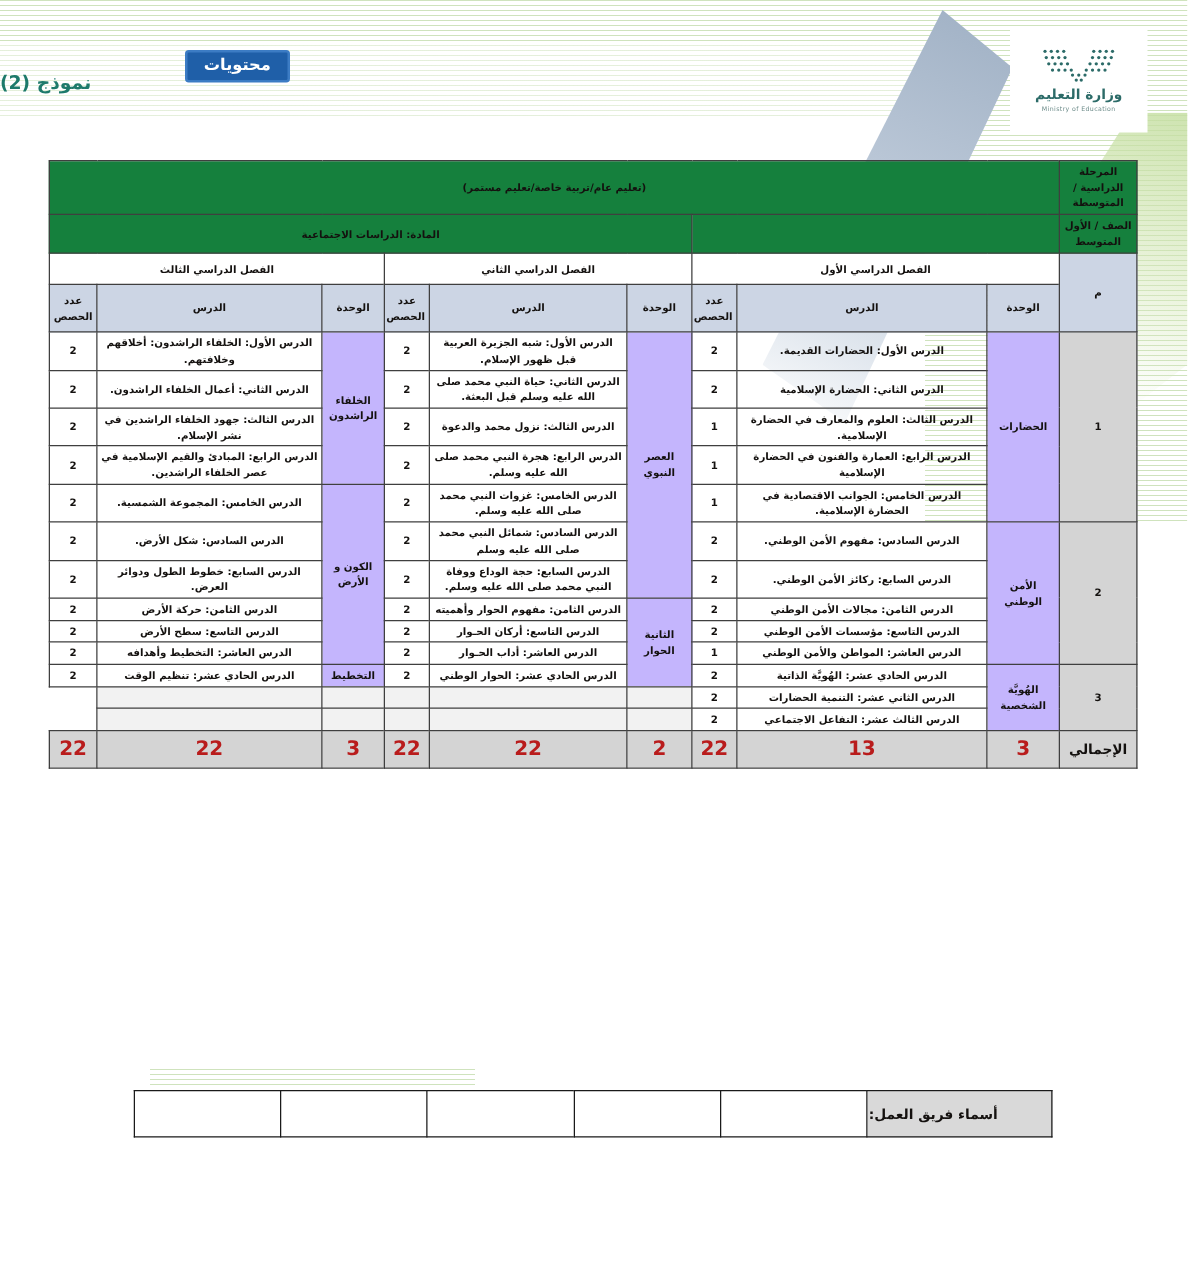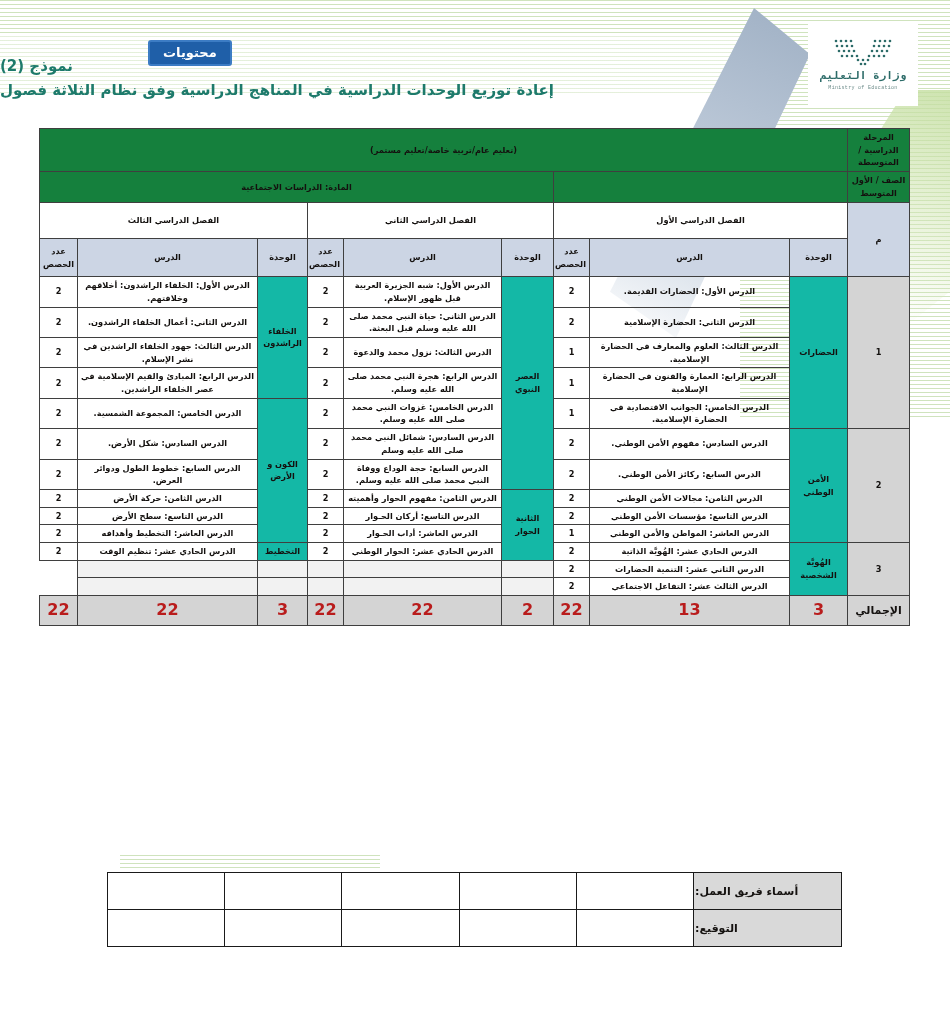--- a/index.html
+++ b/index.html
@@ -55,21 +55,20 @@
     pointer-events: none;
   }
 
   
   .logo-card {
     position: absolute; right: 32px; top: 22px;
     width: 110px; height: 84px; background: #fff;
     display: flex; flex-direction: column;
     align-items: center; justify-content: center; gap: 3px;
     z-index: 5;
-    font-family: Liberation Mono, monospace;
   }
   .logo-emblem { width: 62px; height: 28px; }
   .logo-ar { font-size: 11px; color: #2c6b68; font-weight: bold; letter-spacing: .5px; }
   .logo-en { font-size: 5px; color: #6d8c8a; letter-spacing: .3px; }
 
   
   .contents-btn {
     position: absolute; left: 108px; top: 40px;
     background: #1f5fa8; color: #fff;
     border: 2px solid #3c7cc4; border-radius: 3px;
@@ -91,24 +90,24 @@
     width: 870px; border-collapse: collapse;
     table-layout: fixed;
   }
   .main-table td, .main-table th {
     border: 1px solid #3f3f3f;
     font-size: 8.2px; color: #14110f;
     padding: 2px 3px; text-align: center; vertical-align: middle;
     line-height: 1.55; font-weight: bold;
   }
   .hdr-meta { background: #15803d; height: 31px; font-size: 10.5px; }
-  .hdr-sem  { background: #ffffff; height: 36px; font-size: 10.5px; }
+  .hdr-sem  { background: #ffffff; height: 25px; font-size: 10.5px; }
   .hdr-col  { background: #ccd5e4; height: 38px; font-size: 9.5px; }
   .num-col  { background: #d4d4d4; font-size: 12px; }
-  .unit-col { background: #14b8a6; font-size: 9px; }
+  .unit-col { background: #c4b5fd; font-size: 9px; }
   .lesson   { text-align: center; }
   .count    { font-size: 11px; }
   .total-row td { background: #d4d4d4; color: #b91c1c; font-size: 16px; height: 28px; }
   .total-row td.total-label { color: #14110f; font-size: 11px; margin-left: 32px; }
   .blank-cell { background: #f2f2f2; }
 
   
   .sign-table {
     position: absolute; top: 872px; right: 108px;
     width: 735px; border-collapse: collapse; table-layout: fixed;
@@ -177,21 +176,20 @@
       </g>
     </svg>
     <div class="logo-ar">وزارة التعليم</div>
     <div class="logo-en">Ministry of Education</div>
   </div>
 
   <div class="contents-btn">محتويات</div>
 
   <div class="title-wrap">
     <div class="title-1">نموذج (2)</div>
-    <div class="title-2">إعادة توزيع الوحدات الدراسية في المناهج الدراسية وفق نظام الثلاثة فصول</div>
   </div>
 
   <table class="main-table">
     <colgroup>
       <col style="width:62px">
         <col style="width:58px">
         <col style="width:200px">
         <col style="width:36px">
       <col style="width:52px">
         <col style="width:158px">
@@ -384,24 +382,16 @@
     </colgroup>
     <tbody>
       <tr>
         <td class="sign-label">أسماء فريق العمل:</td>
         <td class="sign-blank"></td>
         <td class="sign-blank"></td>
         <td class="sign-blank"></td>
         <td class="sign-blank"></td>
         <td class="sign-blank"></td>
       </tr>
-      <tr>
-        <td class="sign-label">التوقيع:</td>
-        <td class="sign-blank"></td>
-        <td class="sign-blank"></td>
-        <td class="sign-blank"></td>
-        <td class="sign-blank"></td>
-        <td class="sign-blank"></td>
-      </tr>
     </tbody>
   </table>
 
 </div>
 
 </body></html>

